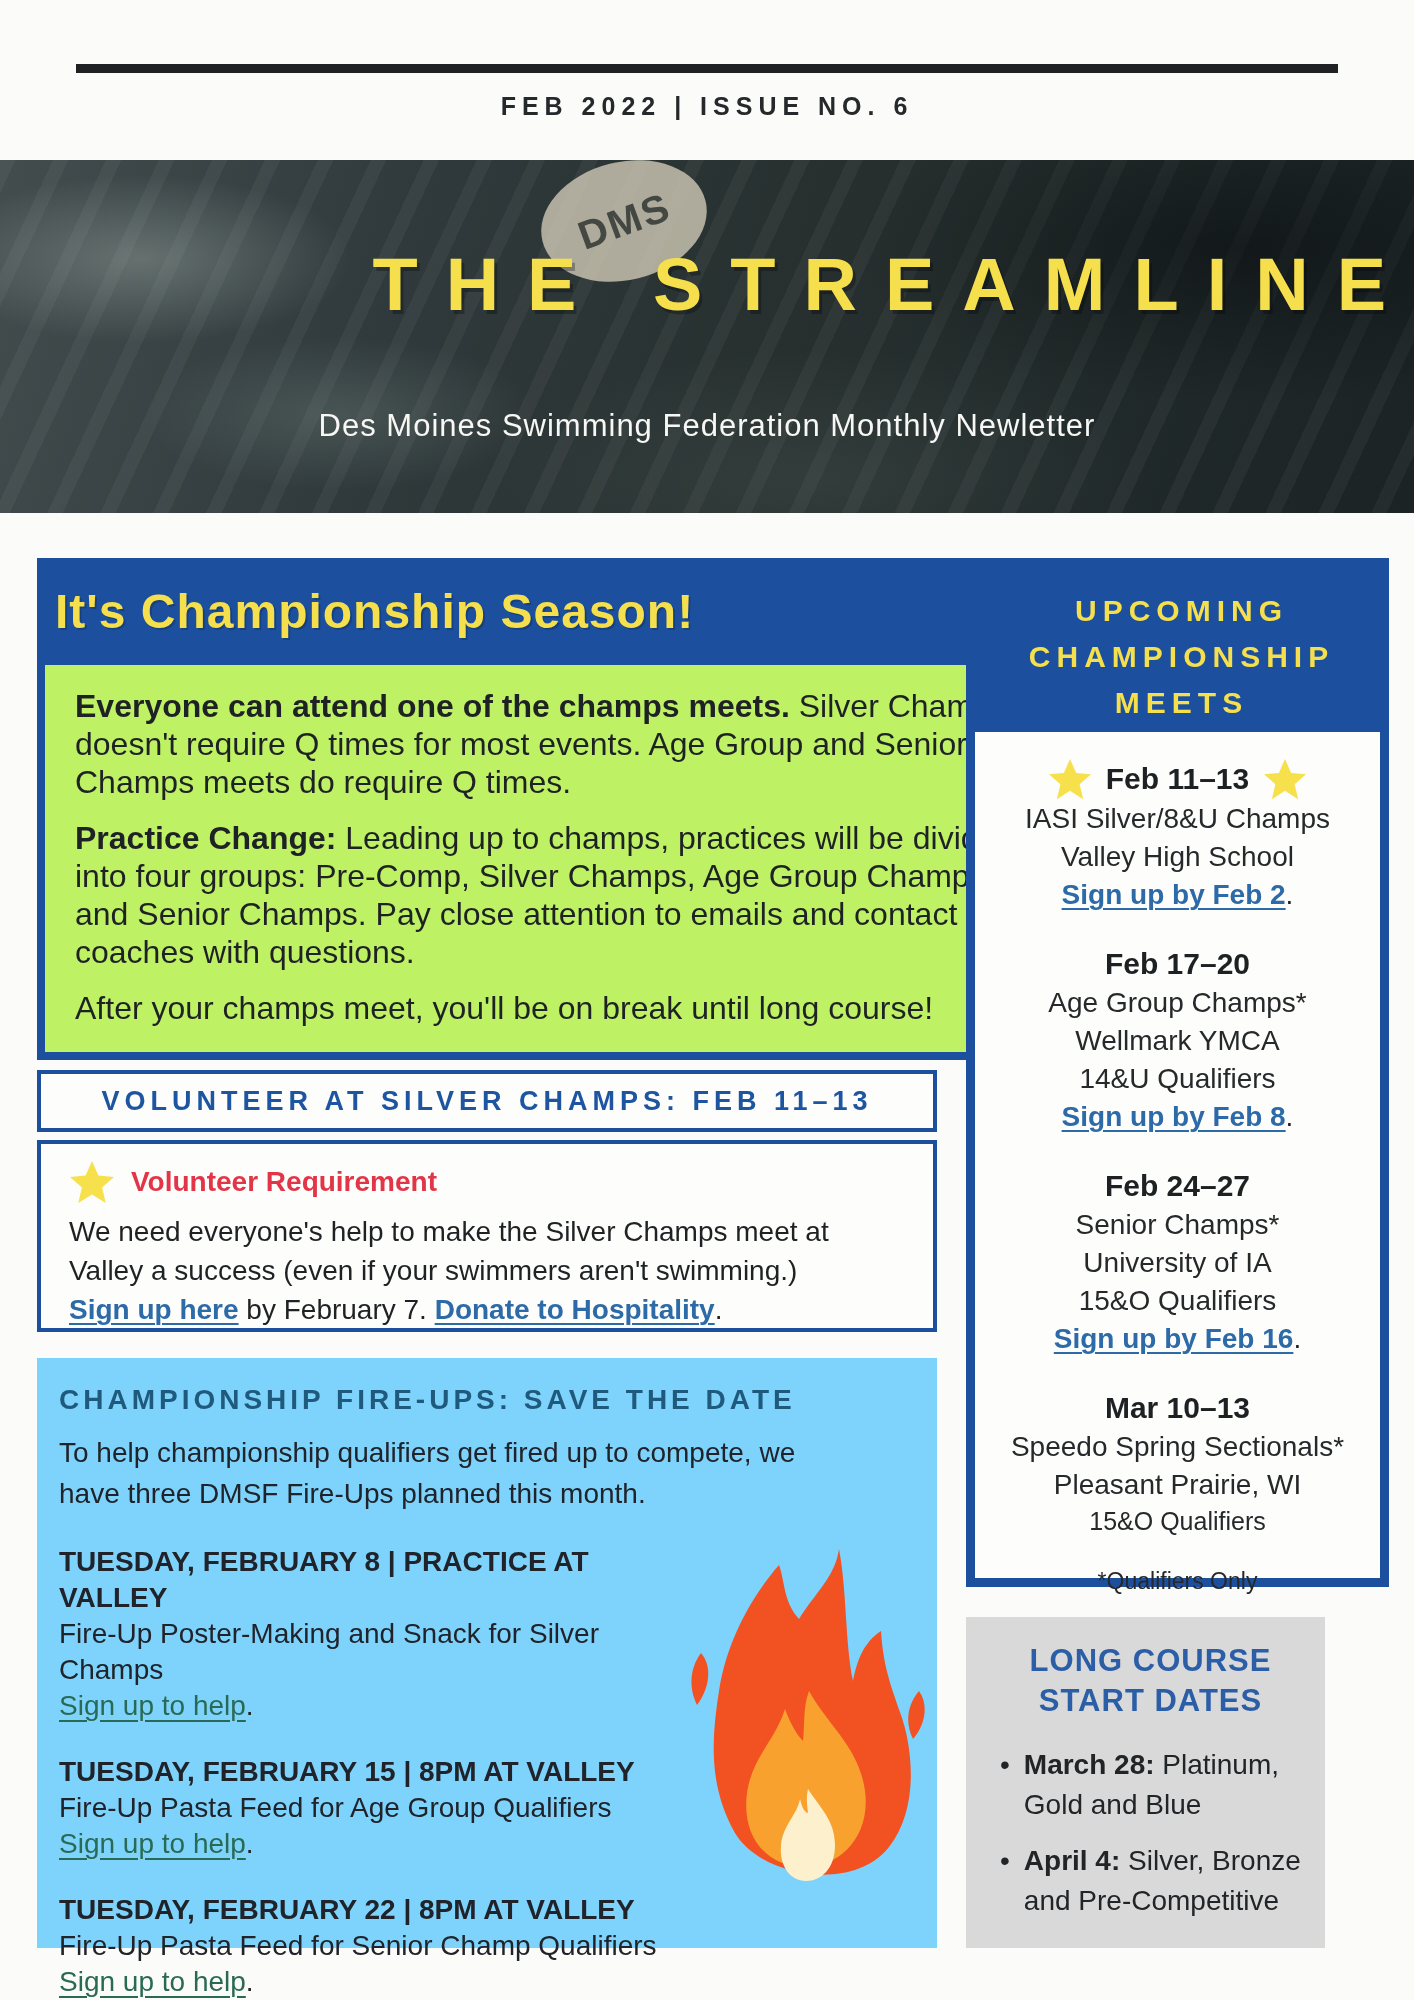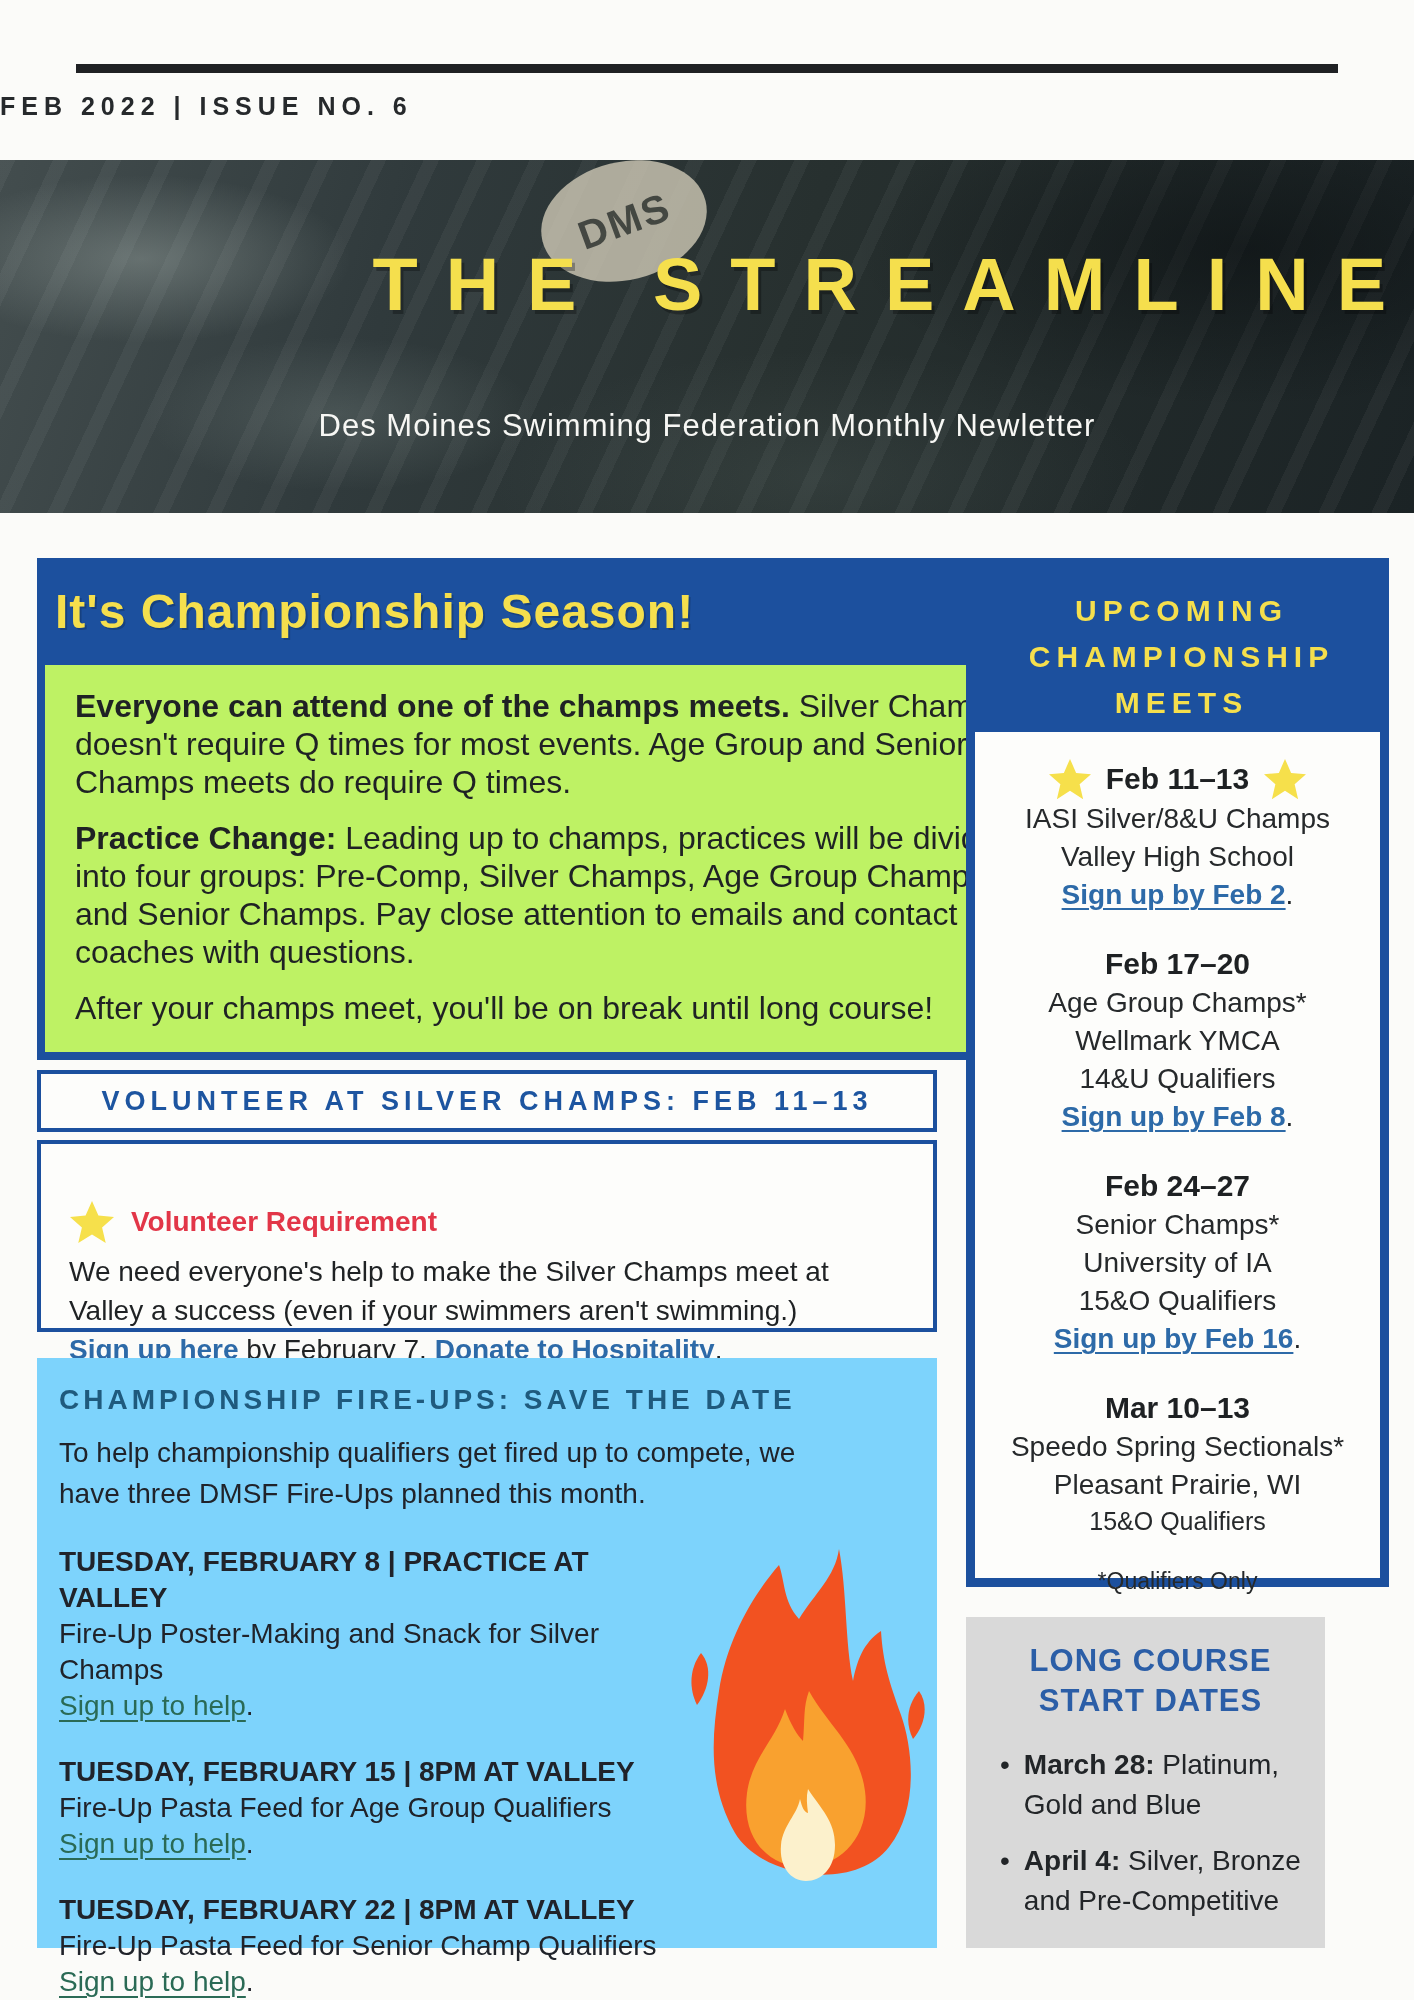--- a/index.html
+++ b/index.html
@@ -3,21 +3,21 @@
 <meta charset="utf-8">
 <style>
   * { margin:0; padding:0; box-sizing:border-box; }
   html,body { background:#e9e9e7; }
   body { font-family:"Liberation Sans", sans-serif; }
   .page { position:relative; width:1414px; height:2000px; margin:0 auto;
           background:#fbfbf9; overflow:hidden; }
 
   
   .top-rule { position:absolute; left:76px; top:64px; width:1262px; height:9px; background:#1f2124; }
-  .issue-line { position:absolute; left:0; top:92px; width:100%; text-align:left;
+  .issue-line { position:absolute; left:0; top:92px; width:100%; text-align:center;
       font-size:25px; font-weight:bold; letter-spacing:6px; color:#26292c; }
 
   
   .hero { position:absolute; left:0; top:160px; width:1414px; height:353px;
       background: linear-gradient(105deg,#434d4e 0%, #303a3c 28%, #27302f 55%, #1b2325 100%); overflow:hidden; }
   .hero-texture { position:absolute; inset:0;
       background:
         radial-gradient(ellipse 300px 120px at 10% 28%, rgba(200,212,206,0.30), transparent 70%),
         radial-gradient(ellipse 280px 110px at 24% 72%, rgba(168,184,178,0.20), transparent 70%),
         radial-gradient(ellipse 440px 170px at 58% 90%, rgba(130,148,142,0.14), transparent 75%),
@@ -42,21 +42,21 @@
       background:#bef264; padding:22px 30px 0; font-size:32px; line-height:38px; color:#1f2224; }
   .article-body p { margin:0 0 18px; }
   .b { font-weight:bold; }
 
   .volunteer-bar { position:absolute; left:37px; top:1070px; width:900px; height:62px;
       background:#fdfdfb; border:4px solid #1c509e; display:flex; align-items:center; justify-content:center;
       font-size:27px; font-weight:bold; letter-spacing:5px; color:#1d55a0; white-space:nowrap; }
 
   .volunteer-box { position:absolute; left:37px; top:1140px; width:900px; height:192px;
       background:#fdfdfb; border:4px solid #1c509e; padding:16px 28px 0; }
-  .vol-head { display:flex; align-items:center; gap:16px;margin-top:40px; }
+  .vol-head { display:flex; align-items:center; gap:16px; }
   .vol-head .star-svg { width:46px; height:44px; flex:0 0 auto; }
   .vol-heading { color:#e23648; font-size:28px; font-weight:bold; }
   .vol-body { margin-top:8px; font-size:28px; line-height:39px; color:#1f2224; }
   a.blue-link { color:#2d6aa8; font-weight:bold; text-decoration:underline;
       text-decoration-thickness:2px; text-underline-offset:4px; cursor:pointer; }
 
   .fireups-box { position:absolute; left:37px; top:1358px; width:900px; height:590px;
       background:#7dd3fc; padding:26px 28px 0 22px; }
   .fireups-heading { color:#1f5a7d; font-size:28px; font-weight:bold; letter-spacing:4px; }
   .fireups-intro { margin-top:16px; font-size:28px; line-height:41px; color:#20232a; max-width:770px; }

